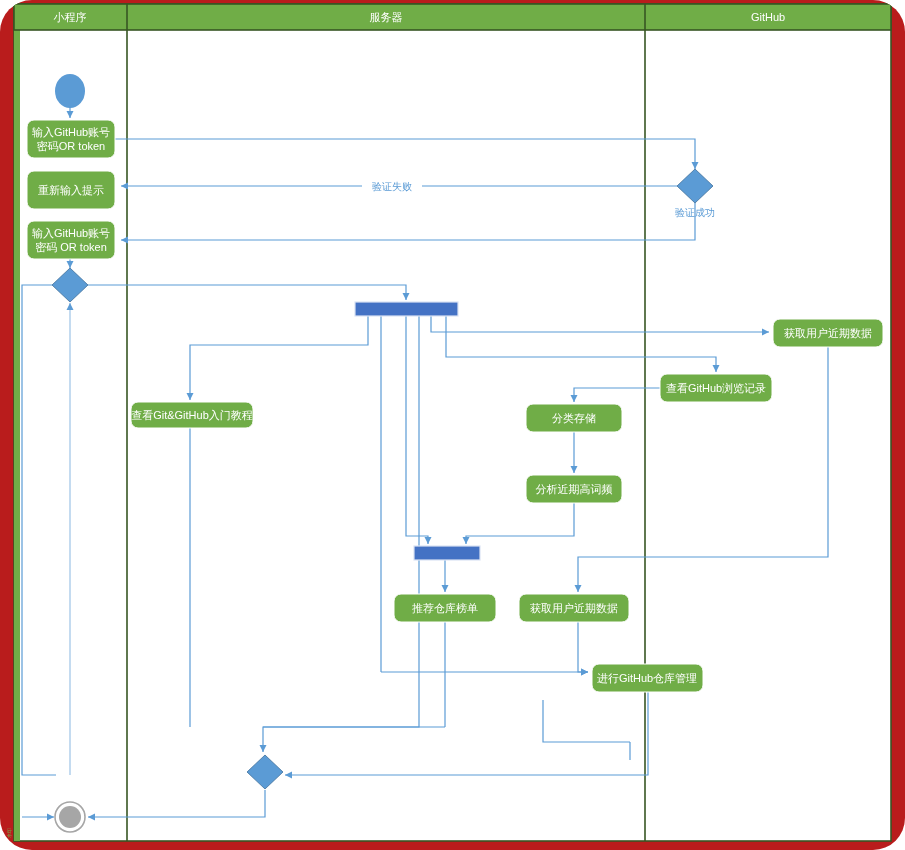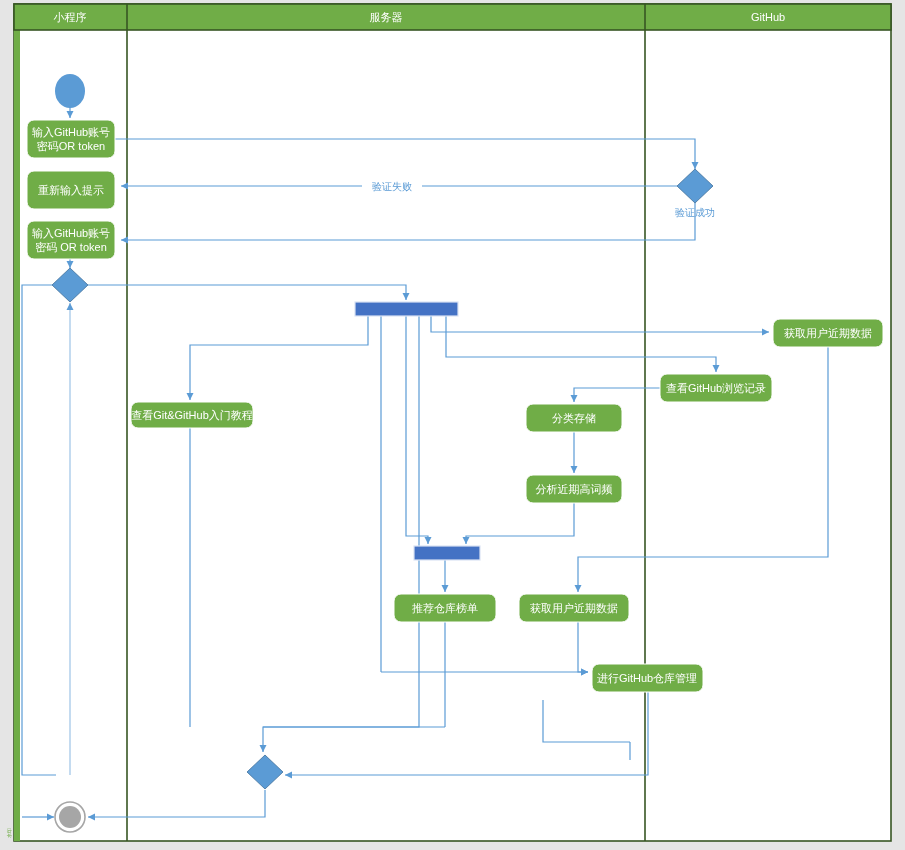--- a/index.html
+++ b/index.html
@@ -1,17 +1,17 @@
 <!DOCTYPE html>
 <html><head>
 <meta charset="utf-8">
 <style>
   html,body{margin:0;padding:0;background:#ffffff;}
   body{font-family:"Liberation Sans","DejaVu Sans",sans-serif;}
-  #canvas{position:relative;width:905px;height:850px;overflow:hidden;background:#e5e5e5;}
+  #canvas{position:relative;width:905px;height:850px;overflow:hidden;background:#b91c1c;border-radius:32px;}
   svg{display:block;}
   .lane-header-text{fill:#ffffff;font-size:11px;font-family:"Liberation Sans","DejaVu Sans",sans-serif;text-anchor:middle;dominant-baseline:middle;}
   .act-text{fill:#ffffff;font-size:11px;font-family:"Liberation Sans","DejaVu Sans",sans-serif;text-anchor:middle;}
   .edge-label{fill:#5b9bd5;font-size:10px;font-family:"Liberation Sans","DejaVu Sans",sans-serif;text-anchor:middle;}
   .wm{fill:#70ad47;font-size:5px;font-family:"Liberation Sans","DejaVu Sans",sans-serif;}
 </style>
 </head>
 <body>
 
 <div id="canvas">

